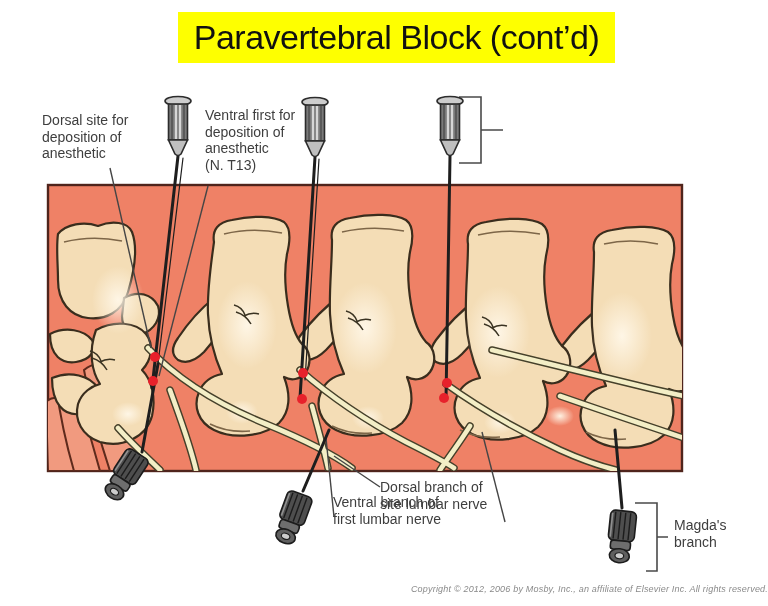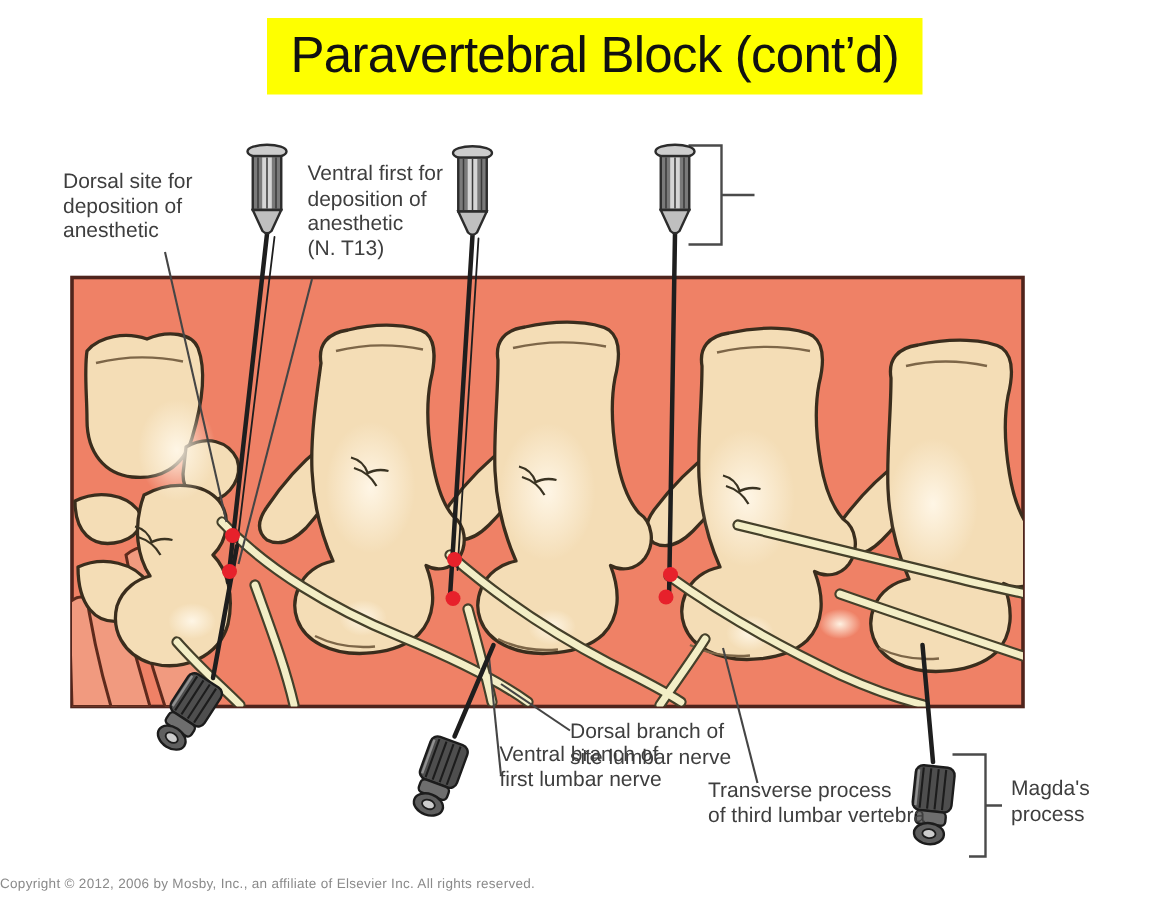--- a/index.html
+++ b/index.html
@@ -13,22 +13,22 @@
     color:var(--title-text,#111111);
     font-size:34px;letter-spacing:-0.5px;
     display:flex;align-items:center;justify-content:center;
     white-space:nowrap;
   }
   .lbl{
     position:absolute;color:#3e3e3e;font-size:14px;line-height:16.5px;
     white-space:pre-line;
   }
   .copyright{
-    position:absolute;left:0;right:0;top:584px;text-align:left;
-    font-size:9px;color:#8a8a8a;letter-spacing:0.2px;
+    position:absolute;left:16px;right:0;top:584px;text-align:right;
+    font-size:9px;color:#8a8a8a;letter-spacing:0.2px;font-style:italic;
   }
   svg{position:absolute;left:0;top:0;}
 </style>
 </head>
 <body>
 
 <div class="stage">
 
   <div class="slide-title">Paravertebral Block (cont’d)</div>
 
@@ -194,19 +194,17 @@
 deposition of
 anesthetic</div>
   <div class="lbl" style="left:205px;top:107px">Ventral first for
 deposition of
 anesthetic
 (N. T13)</div>
   <div class="lbl" style="left:380px;top:479px">Dorsal branch of
 site lumbar nerve</div>
   <div class="lbl" style="left:333px;top:494px">Ventral branch of
 first lumbar nerve</div>
-  <div class="lbl" style="left:472px;top:518px">Transverse process
-of third lumbar vertebra</div>
   <div class="lbl" style="left:674px;top:517px">Magda's
-process</div>
+branch</div>
 
   <div class="copyright">Copyright © 2012, 2006 by Mosby, Inc., an affiliate of Elsevier Inc. All rights reserved.</div>
 </div>
 
 </body></html>

